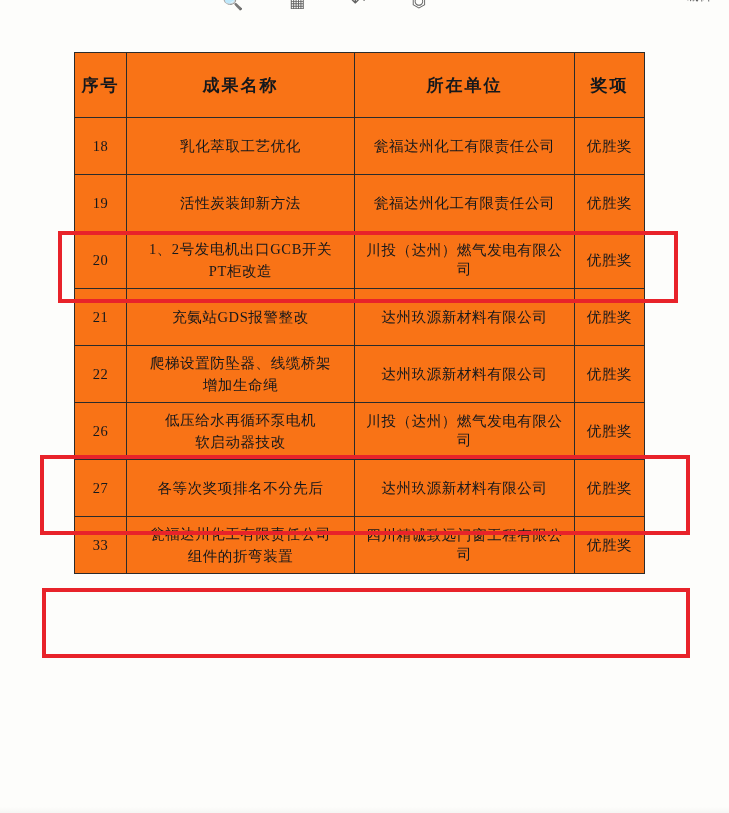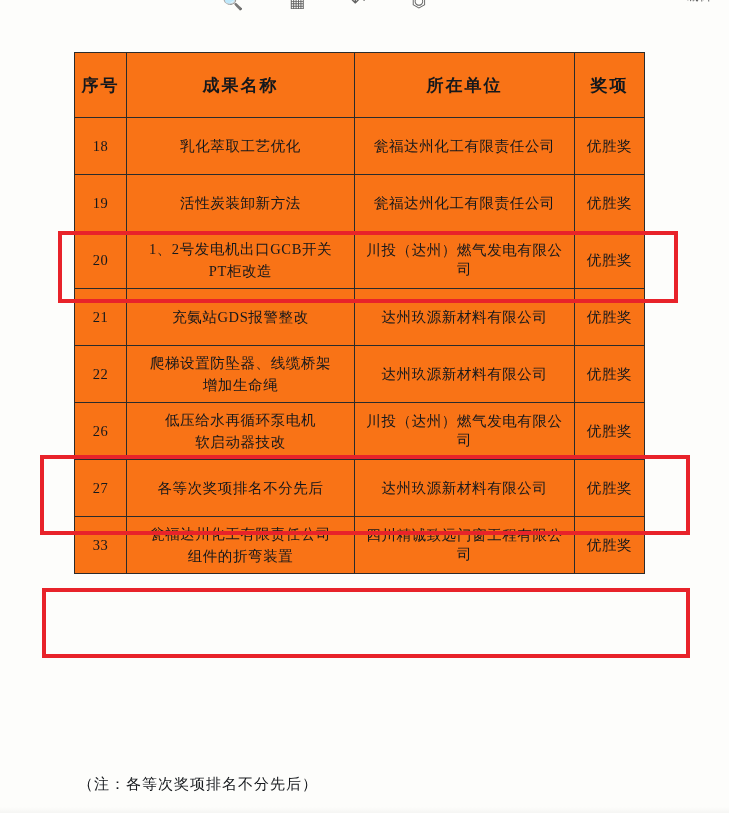--- a/index.html
+++ b/index.html
@@ -241,15 +241,14 @@
           <td>优胜奖</td>
         </tr>
       </tbody>
     </table>
   </div>
 
   <div class="hl" id="hl-1"></div>
   <div class="hl" id="hl-2"></div>
   <div class="hl" id="hl-3"></div>
 
-  <div class="note">（注：各等次奖项排名不分先后）</div>
   <div class="scan-edge"></div>
 </div>
 
 </body></html>

